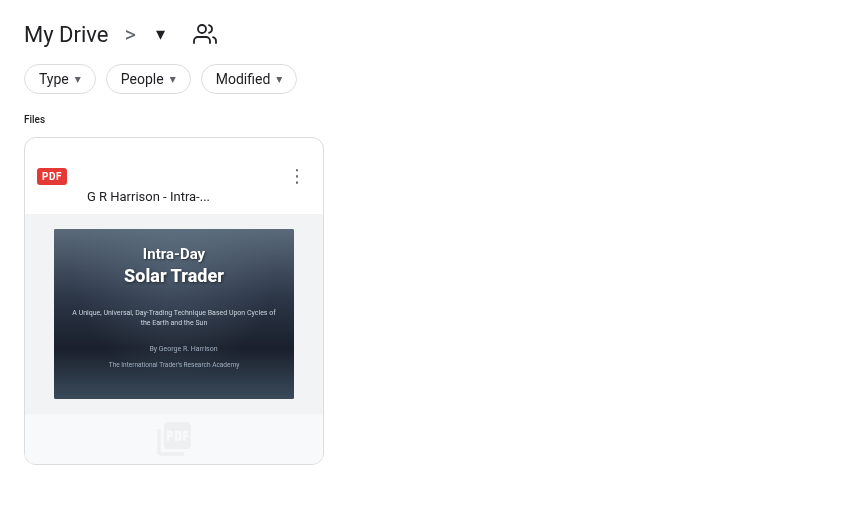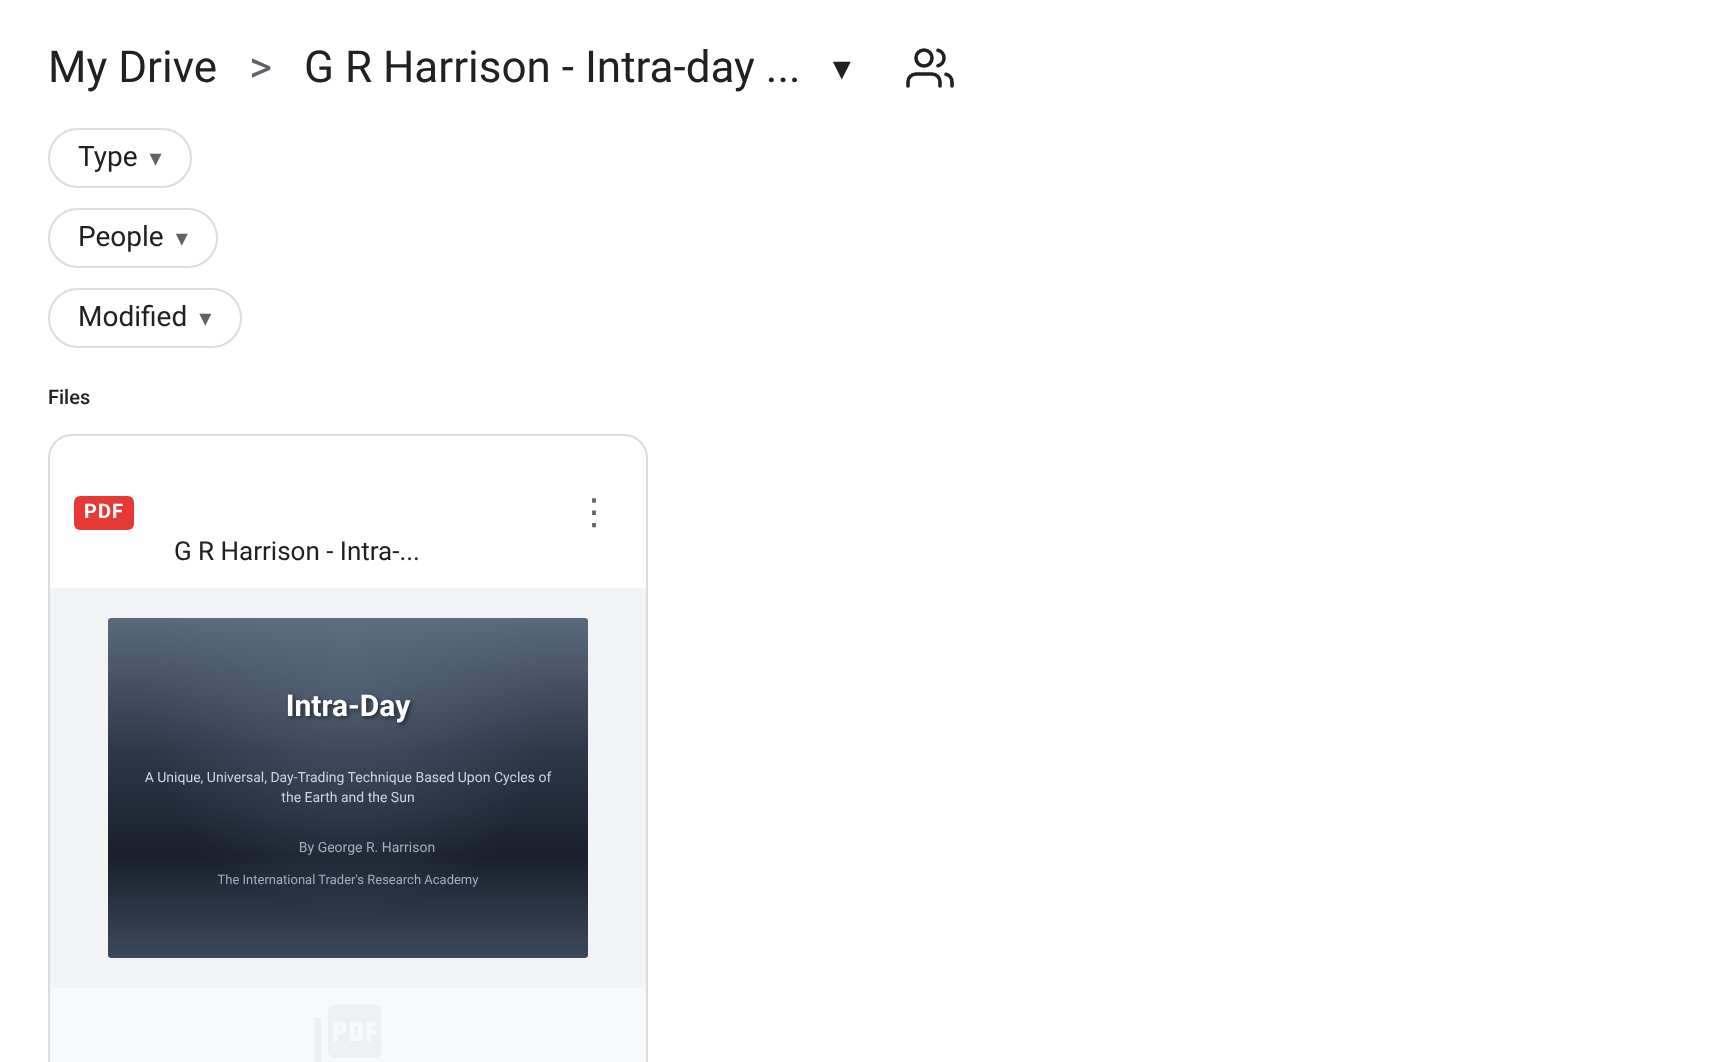--- a/index.html
+++ b/index.html
@@ -56,24 +56,23 @@
       cursor: pointer;
       padding: 4px 8px;
       display: flex;
       align-items: center;
       color: #202124;
       margin-left: 4px;
     }
 
     .filters-bar {
       display: flex;
-      align-items: flex-start;
+      align-items: flex-end;
       padding: 4px 24px 16px 24px;
       gap: 10px;
-      flex-direction: column;
     }
 
     .filter-btn {
       display: flex;
       align-items: center;
       gap: 6px;
       border: 1.5px solid #dadce0;
       border-radius: 20px;
       background: #fff;
       padding: 6px 14px;
@@ -166,21 +165,21 @@
     }
 
     .book-cover {
       width: 240px;
       height: 170px;
       background: linear-gradient(180deg, #4a5568 0%, #2d3748 30%, #1a202c 60%, #2d3748 100%);
       border-radius: 2px;
       display: flex;
       flex-direction: column;
       align-items: center;
-      justify-content: center;
+      justify-content: flex-start;
       padding: 16px;
       text-align: center;
       position: relative;
       overflow: hidden;
     }
 
     .book-cover-bg {
       position: absolute;
       top: 0; left: 0; right: 0; bottom: 0;
       background: 
@@ -241,21 +240,20 @@
     .pdf-watermark {
       opacity: 0.12;
     }
   </style>
 </head>
 <body>
 
 <div class="top-bar">
   <a class="breadcrumb-my-drive">My Drive</a>
   <span class="breadcrumb-separator">&gt;</span>
-  <span class="breadcrumb-folder">G R Harrison - Intra-day ...</span>
   <button class="breadcrumb-dropdown-btn">
     <span>▾</span>
   </button>
   <button class="share-icon-btn">
     <svg xmlns="http://www.w3.org/2000/svg" width="24" height="24" viewBox="0 0 24 24" fill="none" stroke="#202124" stroke-width="1.8" stroke-linecap="round" stroke-linejoin="round">
       <path d="M17 21v-2a4 4 0 0 0-4-4H5a4 4 0 0 0-4 4v2"></path>
       <circle cx="9" cy="7" r="4"></circle>
       <path d="M23 21v-2a4 4 0 0 0-3-3.87"></path>
       <path d="M16 3.13a4 4 0 0 1 0 7.75"></path>
     </svg>
@@ -287,20 +285,21 @@
       <span class="file-name">G R Harrison - Intra-...</span>
       <button class="more-options-btn">
         <span>⋮</span>
       </button>
     </div>
 
     <div class="file-card-preview">
       <div class="book-cover">
         <div class="book-cover-bg"></div>
         <span class="book-title-main">Intra-Day</span>
+        <span class="book-title-sub">Solar Trader</span>
         <span class="book-subtitle">A Unique, Universal, Day-Trading Technique
 Based Upon Cycles of the Earth and the Sun</span>
         <span class="book-author">By George R. Harrison</span>
         <span class="book-publisher">The International Trader's Research Academy</span>
       </div>
     </div>
 
     <div class="file-card-footer">
       <svg class="pdf-watermark" xmlns="http://www.w3.org/2000/svg" width="40" height="40" viewBox="0 0 24 24" fill="#aaa">
         <path d="M20 2H8c-1.1 0-2 .9-2 2v12c0 1.1.9 2 2 2h12c1.1 0 2-.9 2-2V4c0-1.1-.9-2-2-2zm-8.5 7.5c0 .83-.67 1.5-1.5 1.5H9v2H7.5V7H10c.83 0 1.5.67 1.5 1.5v1zm5 2c0 .83-.67 1.5-1.5 1.5h-2.5V7H15c.83 0 1.5.67 1.5 1.5v3zm4-3H19v1h1.5V11H19v2h-1.5V7h3v1.5zM9 9.5h1v-1H9v1zM4 6H2v14c0 1.1.9 2 2 2h14v-2H4V6zm10 5.5h1v-3h-1v3z"></path>

